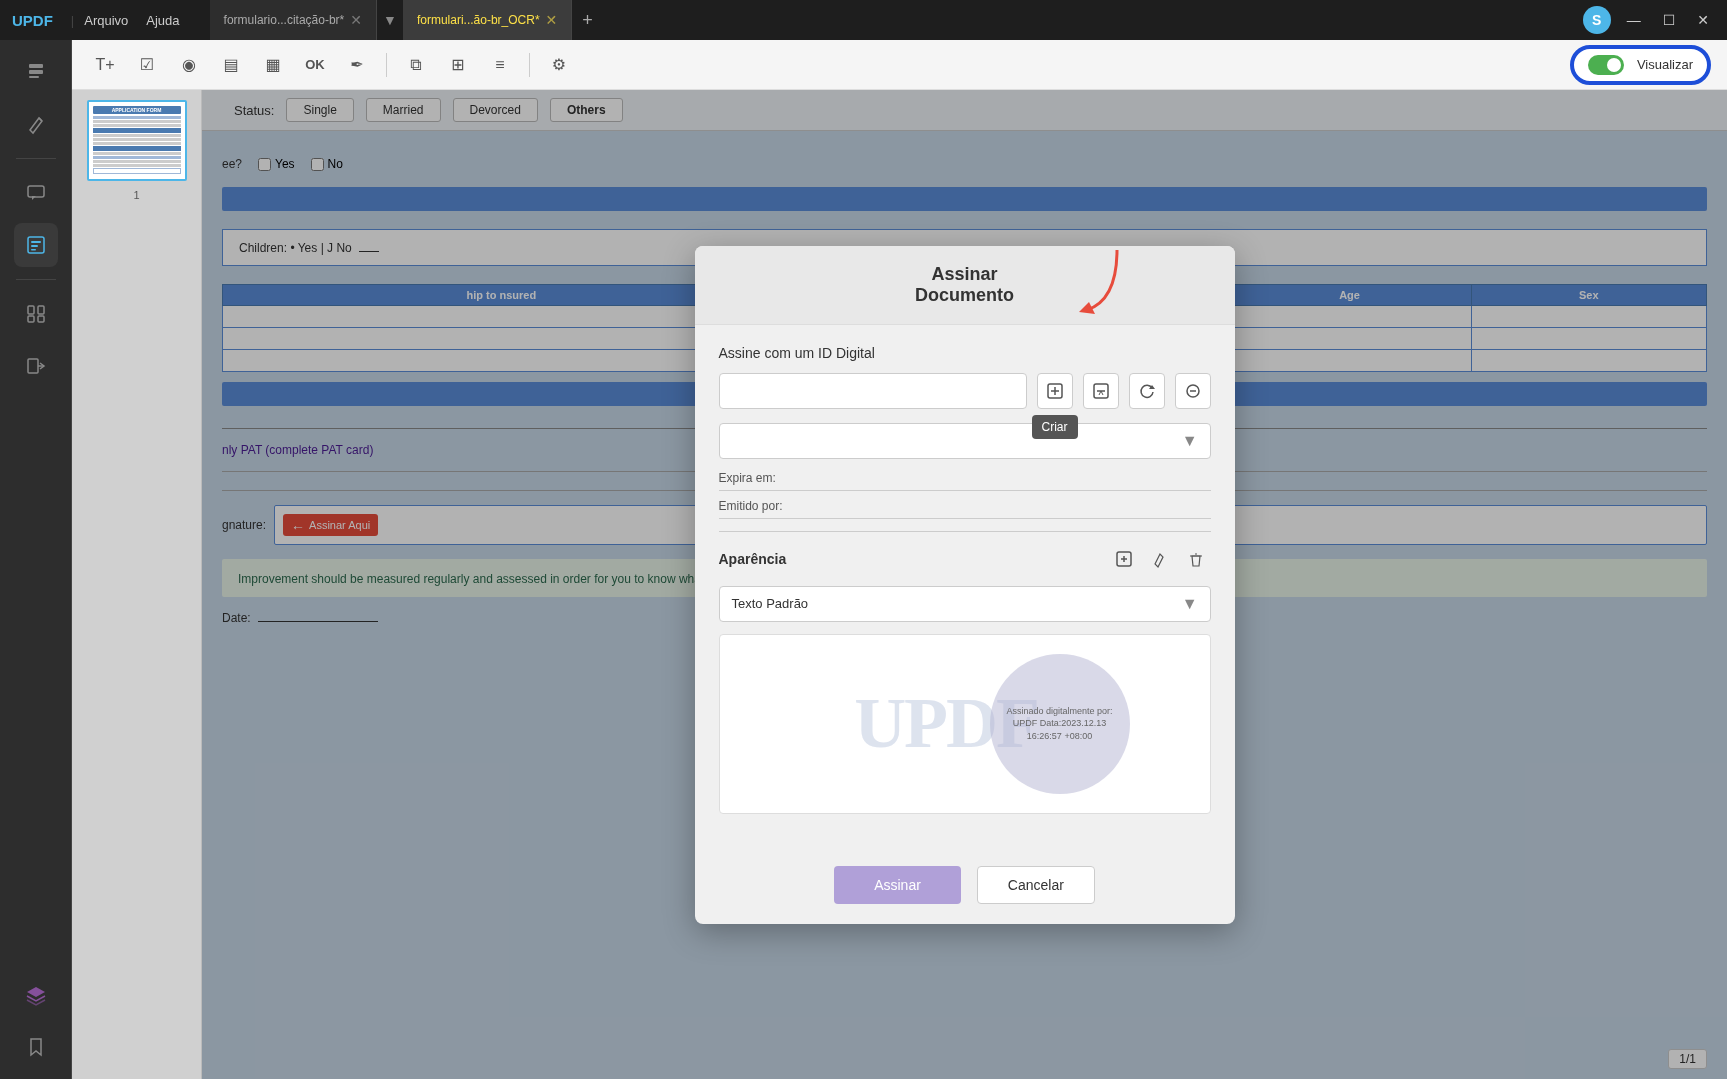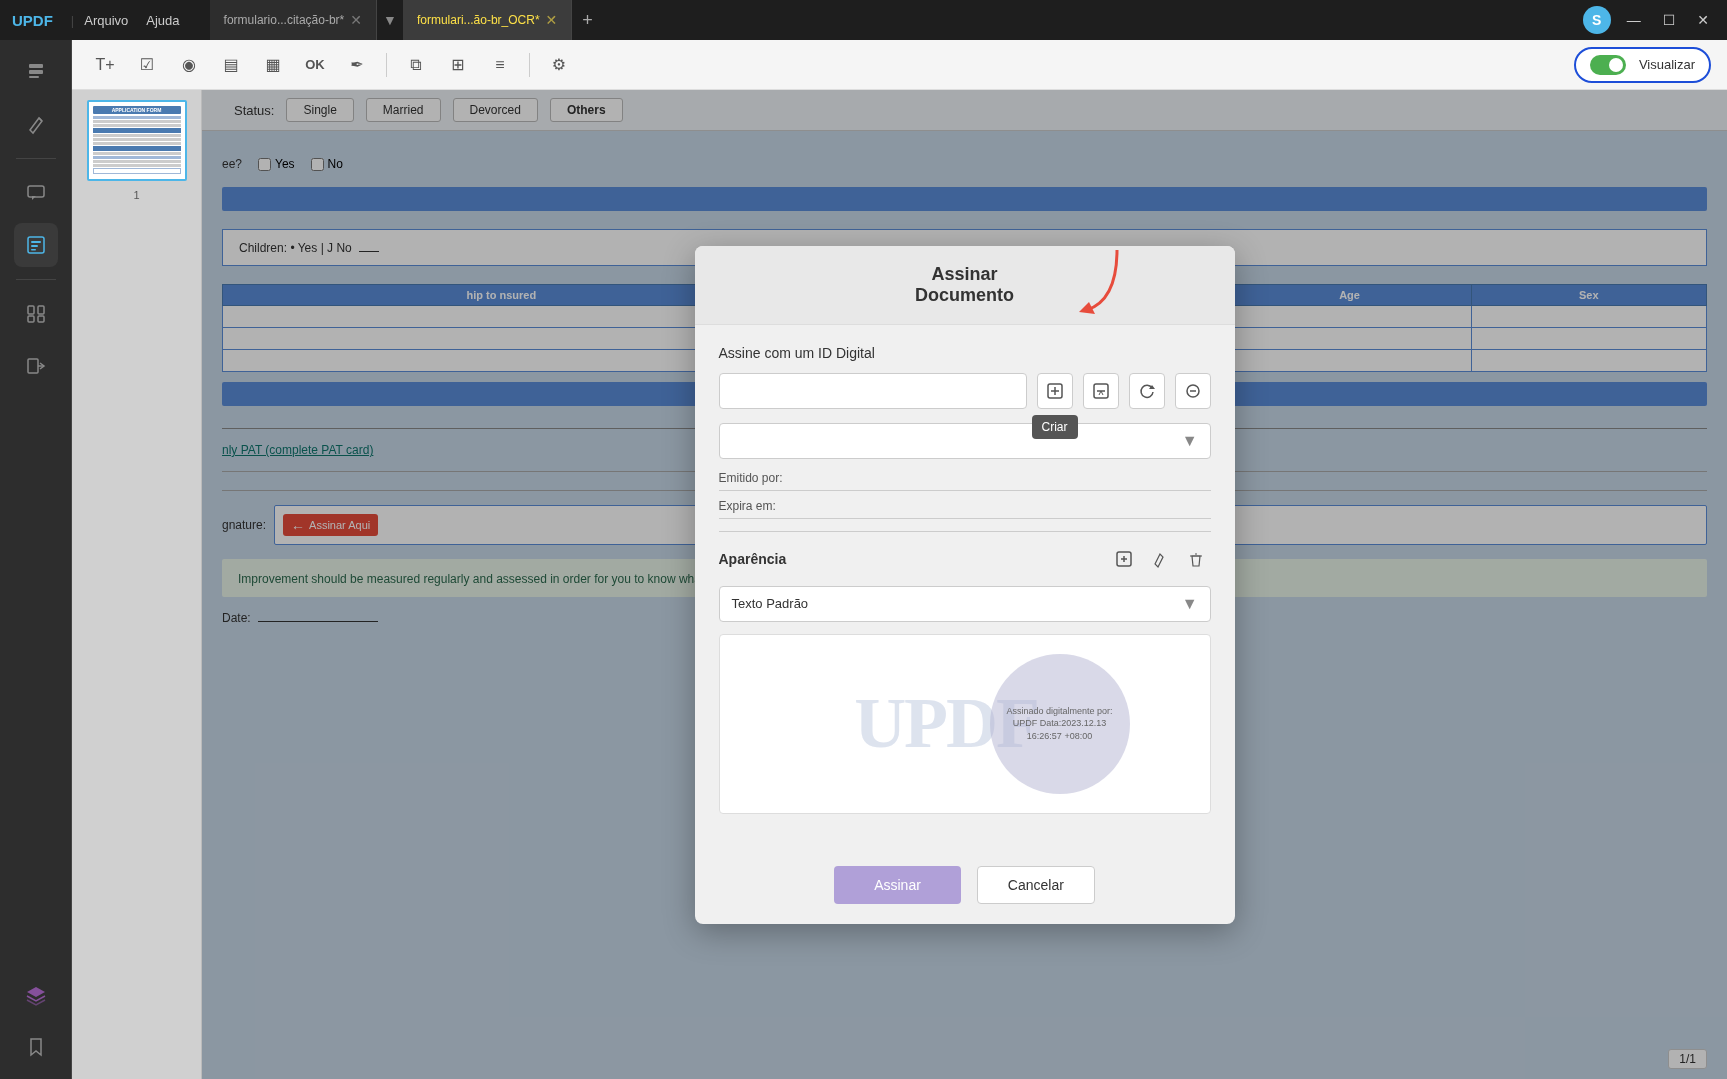--- a/index.html
+++ b/index.html
@@ -49,21 +49,21 @@
       height: 50px; background: #f5f5f5; display: flex; align-items: center;
       padding: 0 16px; gap: 8px; border-bottom: 1px solid #ddd;
     }
     .toolbar-btn {
       width: 34px; height: 34px; display: flex; align-items: center; justify-content: center;
       border-radius: 4px; cursor: pointer; color: #555; font-size: 16px; border: none; background: transparent;
     }
     .toolbar-divider { width: 1px; height: 24px; background: #ccc; margin: 0 4px; }
     .visualizar-btn {
       display: flex; align-items: center; gap: 13px; padding: 6px 14px;
-      background: #fff; border: 2px solid #1d4ed8; border-radius: 20px; cursor: pointer;
+      background: #fff; border: 4px solid #1d4ed8; border-radius: 20px; cursor: pointer;
       font-size: 13px; color: #333; font-weight: 500; margin-left: auto;
     }
     .toggle-on {
       width: 36px; height: 20px; background: #4CAF50; border-radius: 10px;
       position: relative; display: inline-block;
     }
     .toggle-on::after {
       content: ''; position: absolute; right: 3px; top: 3px;
       width: 14px; height: 14px; background: #fff; border-radius: 50%;
     }
@@ -450,21 +450,21 @@
                   <td></td>
                   <td></td>
                 </tr>
               </tbody>
             </table>
 
             <div class="form-section-bar"></div>
 
             <div style="border-top:1px solid #888;margin:4px 0;"></div>
 
-            <div style="font-size:12px;color:#0f766e;text-decoration:underline;">nly PAT (complete PAT card)</div>
+            <div style="font-size:12px;color:#4c1d95;">nly PAT (complete PAT card)</div>
 
             <div style="border-top:1px solid #aaa;margin:4px 0;"></div>
             <div style="border-top:1px solid #aaa;margin:4px 0;"></div>
 
             <div style="display:flex;align-items:center;gap:8px;">
               <span style="font-size:12px;color:#333;">gnature:</span>
               <div style="flex:1;background:#fff;border:1px solid #5b8dd9;height:40px;border-radius:2px;display:flex;align-items:center;padding:4px 8px;">
                 <span class="assinar-aqui-badge">
                   <span style="font-size:14px;">←</span>
                   <span>Assinar Aqui</span>
@@ -538,26 +538,26 @@
                   </svg>
                 </div>
               </div>
 
               <div class="dropdown-select">
                 <span style="color:#999;font-size:13px;"></span>
                 <span class="chevron">▼</span>
               </div>
 
               <div class="field-row">
+                <span class="field-label">Expira em:</span>
+                <div class="field-value"></div>
+              </div>
+
+              <div class="field-row">
                 <span class="field-label">Emitido por:</span>
-                <div class="field-value"></div>
-              </div>
-
-              <div class="field-row">
-                <span class="field-label">Expira em:</span>
                 <div class="field-value"></div>
               </div>
 
               <hr class="section-divider">
 
               <div class="aparencia-header">
                 <span class="aparencia-title">Aparência</span>
                 <div class="aparencia-actions">
                   <button class="aparencia-btn">
                     <svg width="18" height="18" viewBox="0 0 18 18" fill="none">

